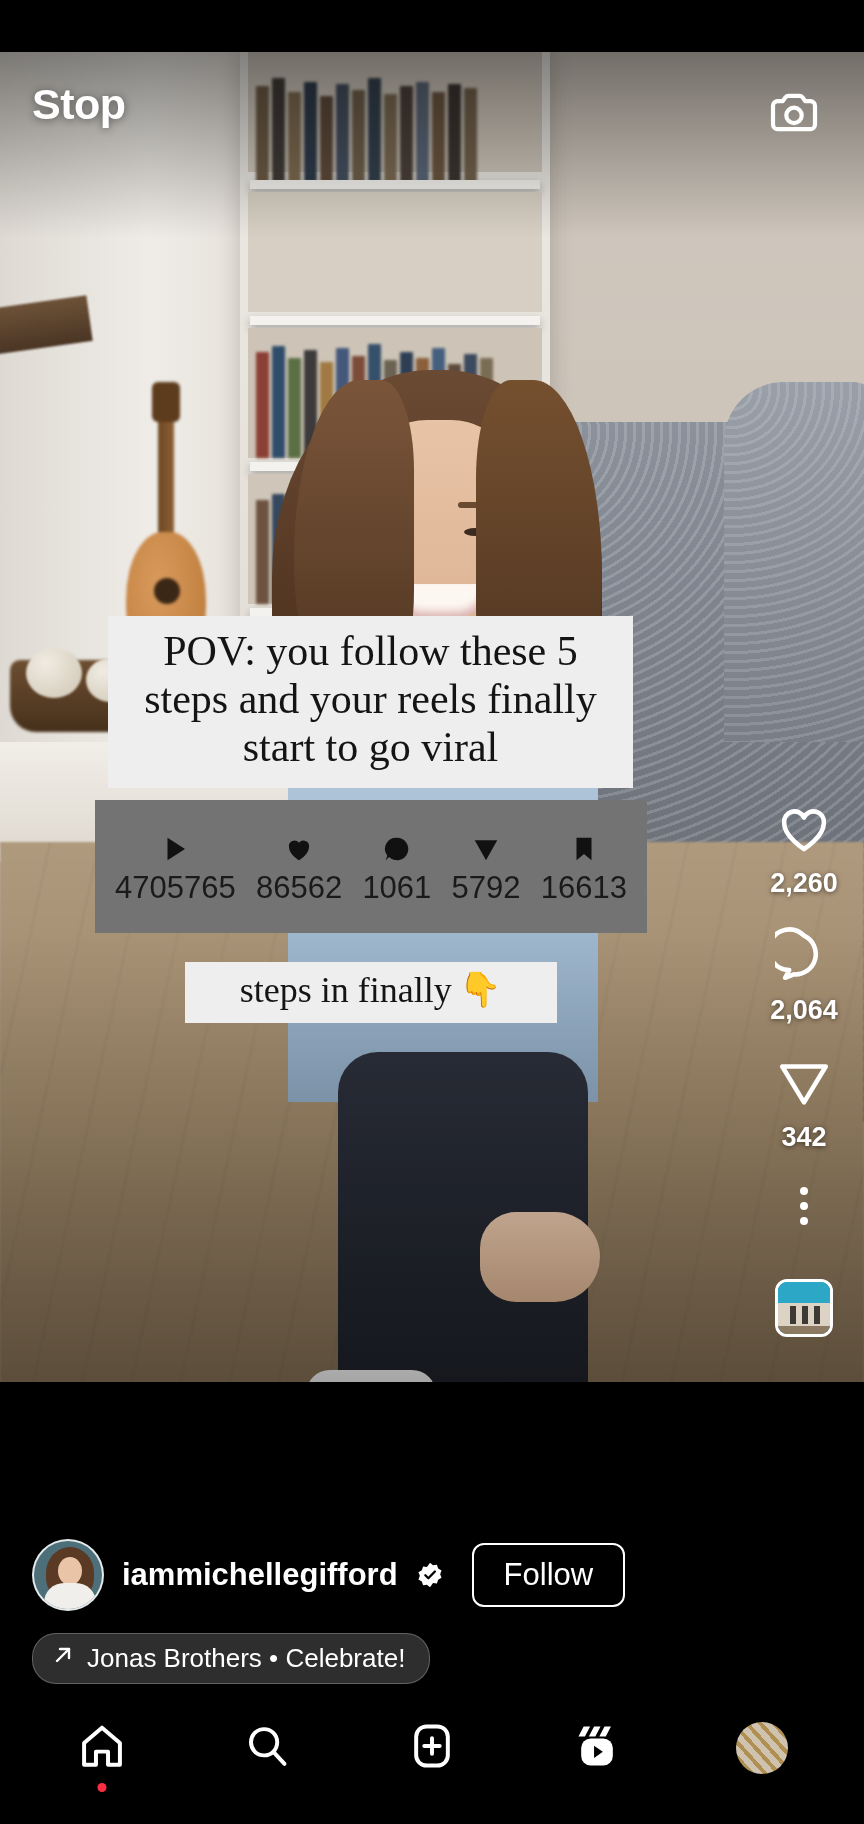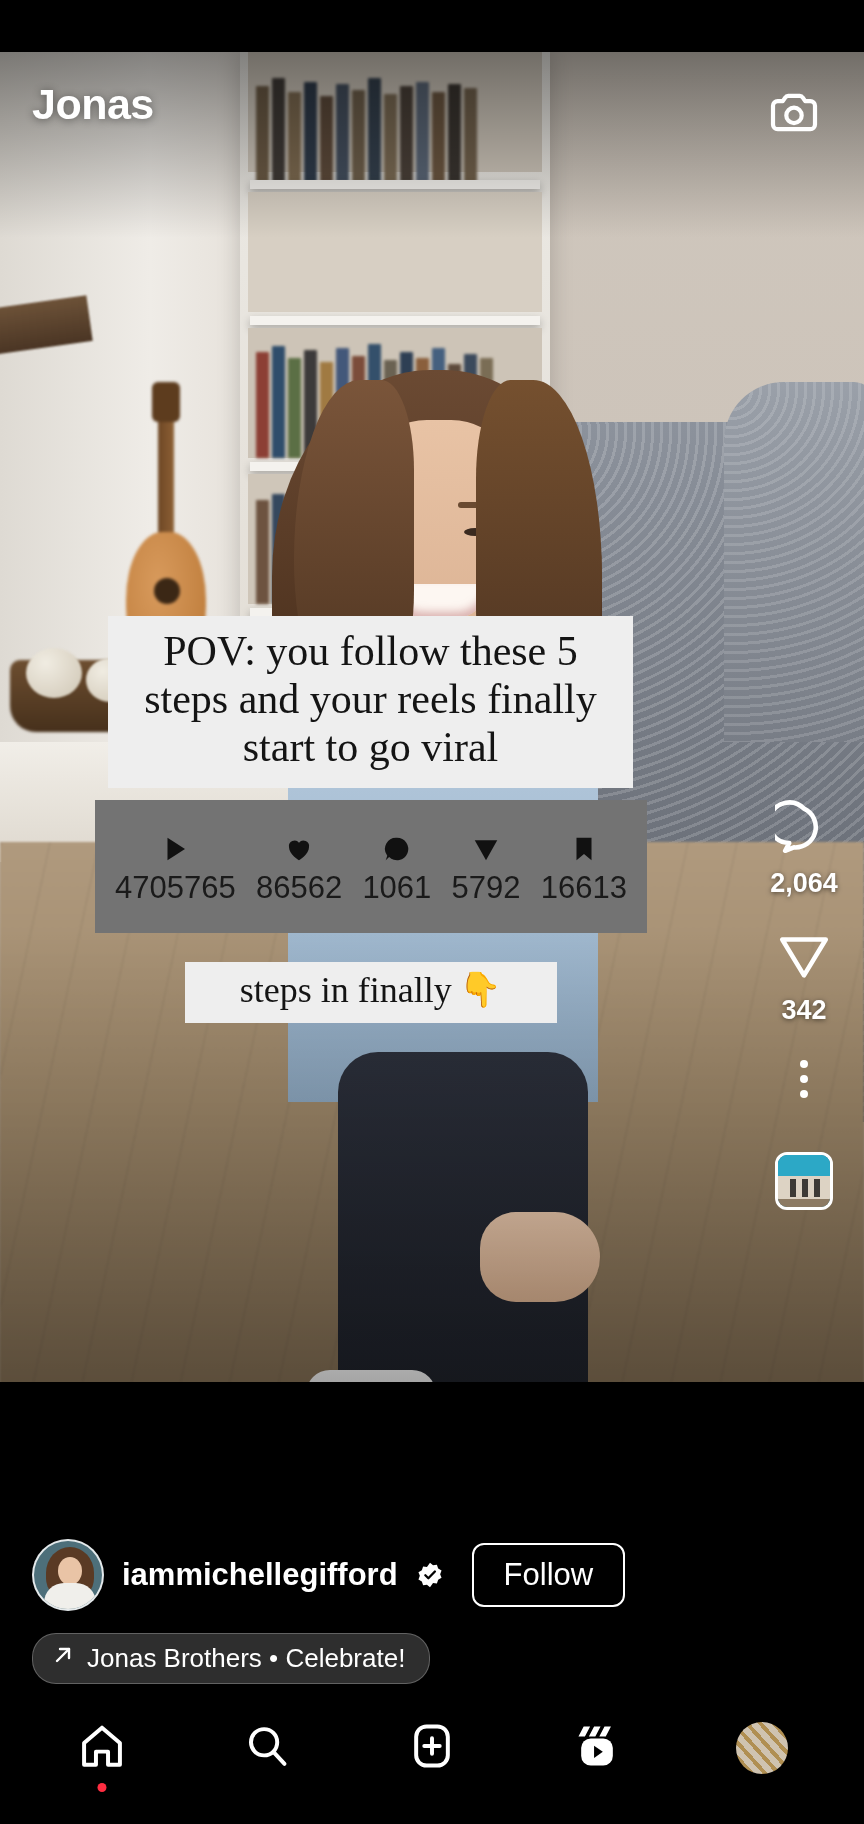--- a/index.html
+++ b/index.html
@@ -310,21 +310,21 @@
       <div class="shirt"></div>
       <div class="legs"></div>
       <div class="foot"></div>
       <div class="shoe"></div>
     </div>
 
     <div class="vignette"></div>
   </div>
 
   <div class="header">
-    <div class="reels-title">Jonas</div>
+    <div class="reels-title">Stop</div>
     <div class="cam-btn">
       <svg viewBox="0 0 24 24" width="56" height="56" fill="none" stroke="#fff" stroke-width="1.8" stroke-linecap="round" stroke-linejoin="round">
         <path d="M3 8.5A2 2 0 0 1 5 6.5h2.2l1.1-1.6A1.4 1.4 0 0 1 9.5 4.2h5a1.4 1.4 0 0 1 1.2.7l1.1 1.6H19a2 2 0 0 1 2 2v8a2 2 0 0 1-2 2H5a2 2 0 0 1-2-2z"></path>
         <circle cx="12" cy="12.6" r="3.3"></circle>
       </svg>
     </div>
   </div>
 
   <div class="ovl ovl-title">POV: you follow these 5 steps and your reels finally start to go viral</div>
 
@@ -373,20 +373,28 @@
     </div>
   </div>
 
   <div class="ovl ovl-caption2">
     <span>steps in finally</span>
     <span class="pointer">👇</span>
   </div>
 
   <div class="rail">
 
+    <div class="rail-item">
+      <span>
+        <svg viewBox="0 0 24 24" width="58" height="58" fill="none" stroke="#fff" stroke-width="1.9" stroke-linejoin="round">
+          <path d="M12 20.3S3.8 15.1 3.8 9.6A4.3 4.3 0 0 1 12 7.3a4.3 4.3 0 0 1 8.2 2.3c0 5.5-8.2 10.7-8.2 10.7z"></path>
+        </svg>
+      </span>
+      <span class="lbl">2,260</span>
+    </div>
 
     <div class="rail-item">
       <span>
         <svg viewBox="0 0 24 24" width="58" height="58" fill="none" stroke="#fff" stroke-width="1.9" stroke-linejoin="round">
           <path d="M12 3.6a8.4 8.4 0 1 0-6.1 14.2L4.2 21l3.6-1.4A8.4 8.4 0 0 0 12 3.6z"></path>
         </svg>
       </span>
       <span class="lbl">2,064</span>
     </div>
 

